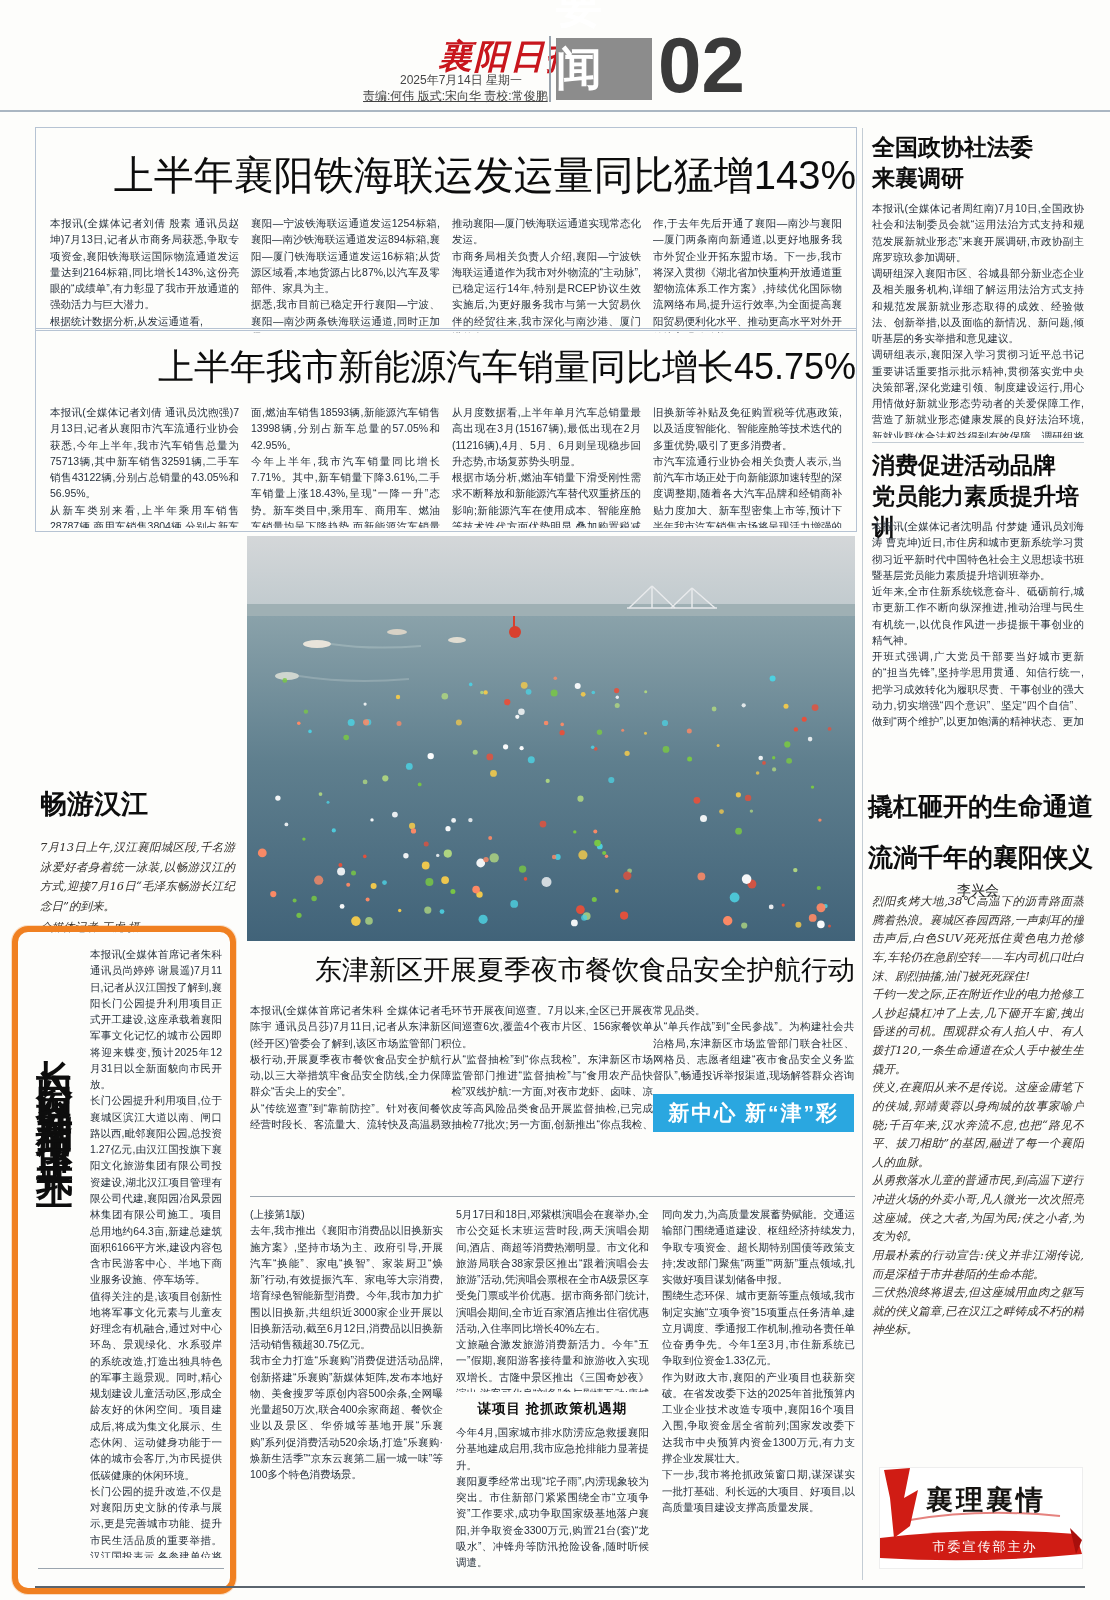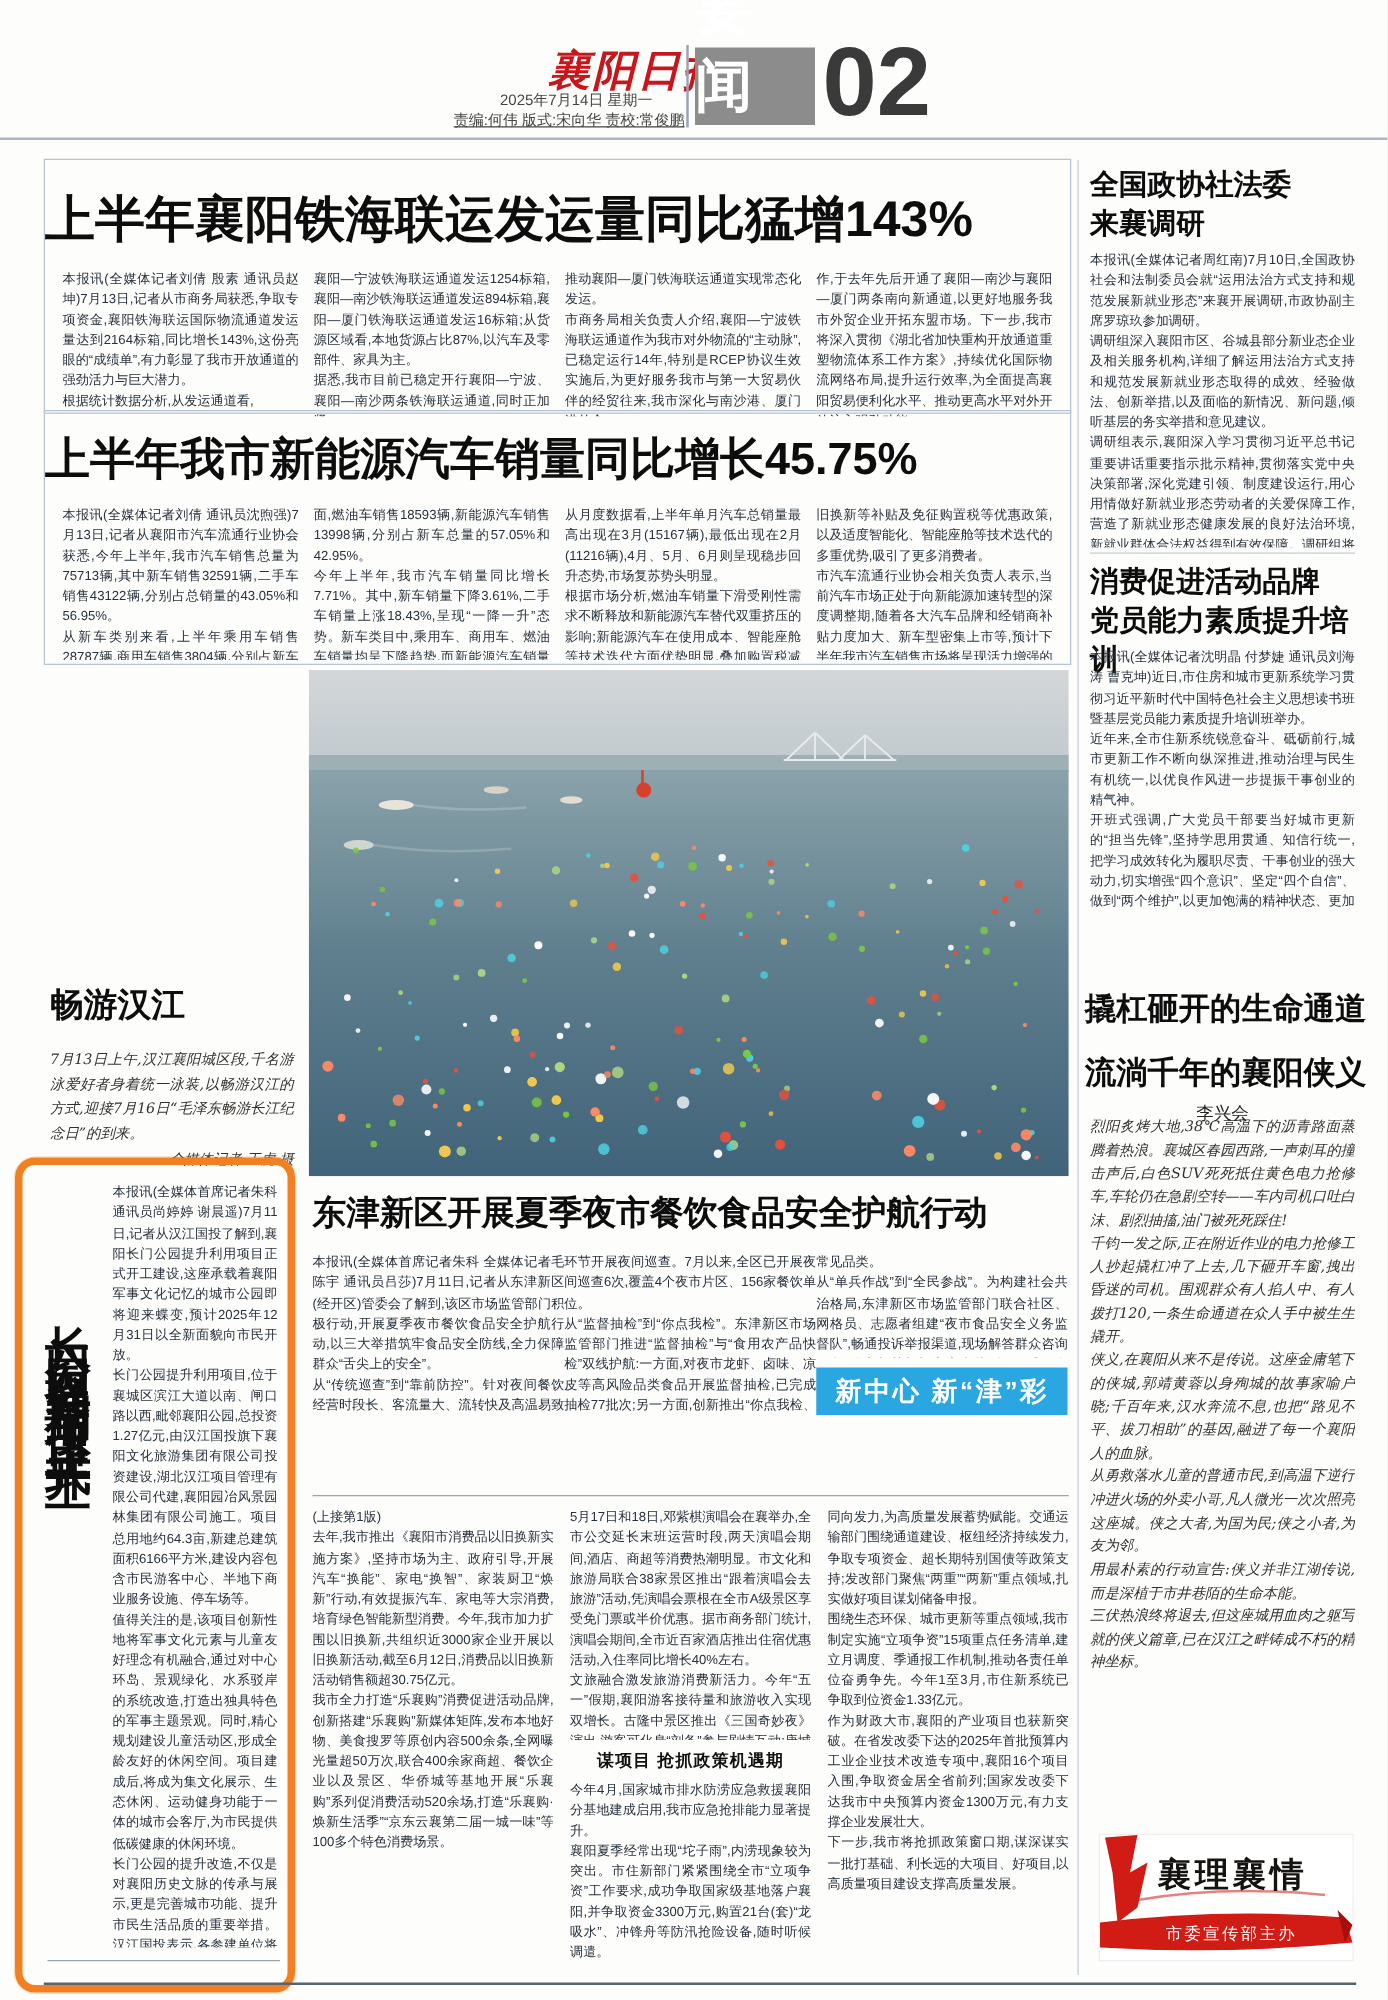--- a/index.html
+++ b/index.html
@@ -8,21 +8,21 @@
   .abs{position:absolute;}
   .boxed{border:1px solid #b6c3d3;}
   
   .paper-name{font-family:"DejaVu Serif",serif;font-weight:bold;font-style:italic;
               color:#c8161d;font-size:34px;letter-spacing:2px;white-space:nowrap;}
   .mast-small{font-size:12px;color:#444;white-space:nowrap;}
   .section-box{background:#8c8c8c;color:#fff;font-size:46px;font-weight:bold;
                display:flex;align-items:flex-end;justify-content:center;letter-spacing:4px;}
   .page-num{font-size:78px;font-weight:bold;color:#3a3a3a;line-height:1;}
   
-  .h-main{font-weight:bold;color:#0d0d0d;text-align:left;white-space:nowrap;}
+  .h-main{font-weight:normal;color:#0d0d0d;text-align:right;white-space:nowrap;}
   .h-side{font-weight:bold;color:#0d0d0d;line-height:1.35;}
   
   .coltext{font-size:10.5px;line-height:1.55;text-align:justify;color:#26303c;
            white-space:pre-line;overflow:hidden;}
   .kai{font-family:"DejaVu Serif",serif;font-style:italic;color:#33302c;}
   .byline{text-align:center;font-size:14px;color:#222;}
   .banner{color:#fff;font-weight:bold;display:flex;align-items:center;justify-content:center;
           letter-spacing:2px;}
   .vertical-head{writing-mode:vertical-rl;font-weight:bold;color:#0d0d0d;
                  font-size:37px;letter-spacing:9px;line-height:1;}
@@ -279,21 +279,21 @@
           <circle cx="152.0" cy="187.5" r="2.5" fill="#ff8a65" opacity="0.76"></circle>
           <circle cx="480.7" cy="384.7" r="4.7" fill="#ff8a65" opacity="0.98"></circle>
           <circle cx="563.1" cy="203.1" r="2.3" fill="#ffffff" opacity="0.82"></circle>
         </g>
     </svg>
   </div>
 
   <div class="abs" style="left:40px;top:786px;width:195px;">
     <div style="font-size:27px;font-weight:bold;color:#0d0d0d;">畅游汉江</div>
     <div class="kai" style="font-size:11.5px;line-height:1.7;margin-top:16px;text-align:justify;white-space:pre-line;">7月13日上午,汉江襄阳城区段,千名游泳爱好者身着统一泳装,以畅游汉江的方式,迎接7月16日“毛泽东畅游长江纪念日”的到来。</div>
-    <div class="kai" style="font-size:11.5px;margin-top:4px;text-align:right;">全媒体记者  王虎  摄</div>
+    <div class="kai" style="font-size:11.5px;margin-top:4px;text-align:left;">全媒体记者  王虎  摄</div>
   </div>
 
   <div class="abs highlight" style="left:12px;top:926px;width:212px;height:656px;"></div>
   <div class="abs vertical-head" style="left:36px;top:1030px;height:530px;">长门公园提升利用项目正式开工</div>
   <div class="abs coltext" style="left:90px;top:946px;width:132px;height:612px;font-size:10.5px;">本报讯(全媒体首席记者朱科 通讯员尚婷婷 谢晨遥)7月11日,记者从汉江国投了解到,襄阳长门公园提升利用项目正式开工建设,这座承载着襄阳军事文化记忆的城市公园即将迎来蝶变,预计2025年12月31日以全新面貌向市民开放。
 长门公园提升利用项目,位于襄城区滨江大道以南、闸口路以西,毗邻襄阳公园,总投资1.27亿元,由汉江国投旗下襄阳文化旅游集团有限公司投资建设,湖北汉江项目管理有限公司代建,襄阳园冶风景园林集团有限公司施工。项目总用地约64.3亩,新建总建筑面积6166平方米,建设内容包含市民游客中心、半地下商业服务设施、停车场等。
 值得关注的是,该项目创新性地将军事文化元素与儿童友好理念有机融合,通过对中心环岛、景观绿化、水系驳岸的系统改造,打造出独具特色的军事主题景观。同时,精心规划建设儿童活动区,形成全龄友好的休闲空间。项目建成后,将成为集文化展示、生态休闲、运动健身功能于一体的城市会客厅,为市民提供低碳健康的休闲环境。
 长门公园的提升改造,不仅是对襄阳历史文脉的传承与展示,更是完善城市功能、提升市民生活品质的重要举措。汉江国投表示,各参建单位将严格把控工程质量与进度,科学组织施工,确保项目高质量建成。</div>
   <div class="abs" style="left:38px;top:1568px;width:186px;height:1px;background:#9aa4ae;"></div>
 

